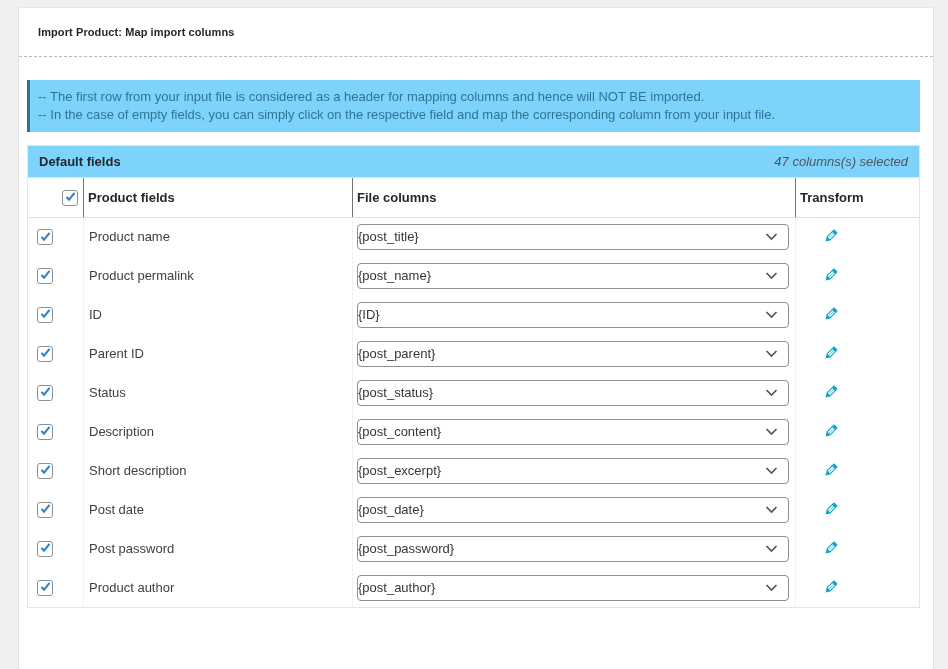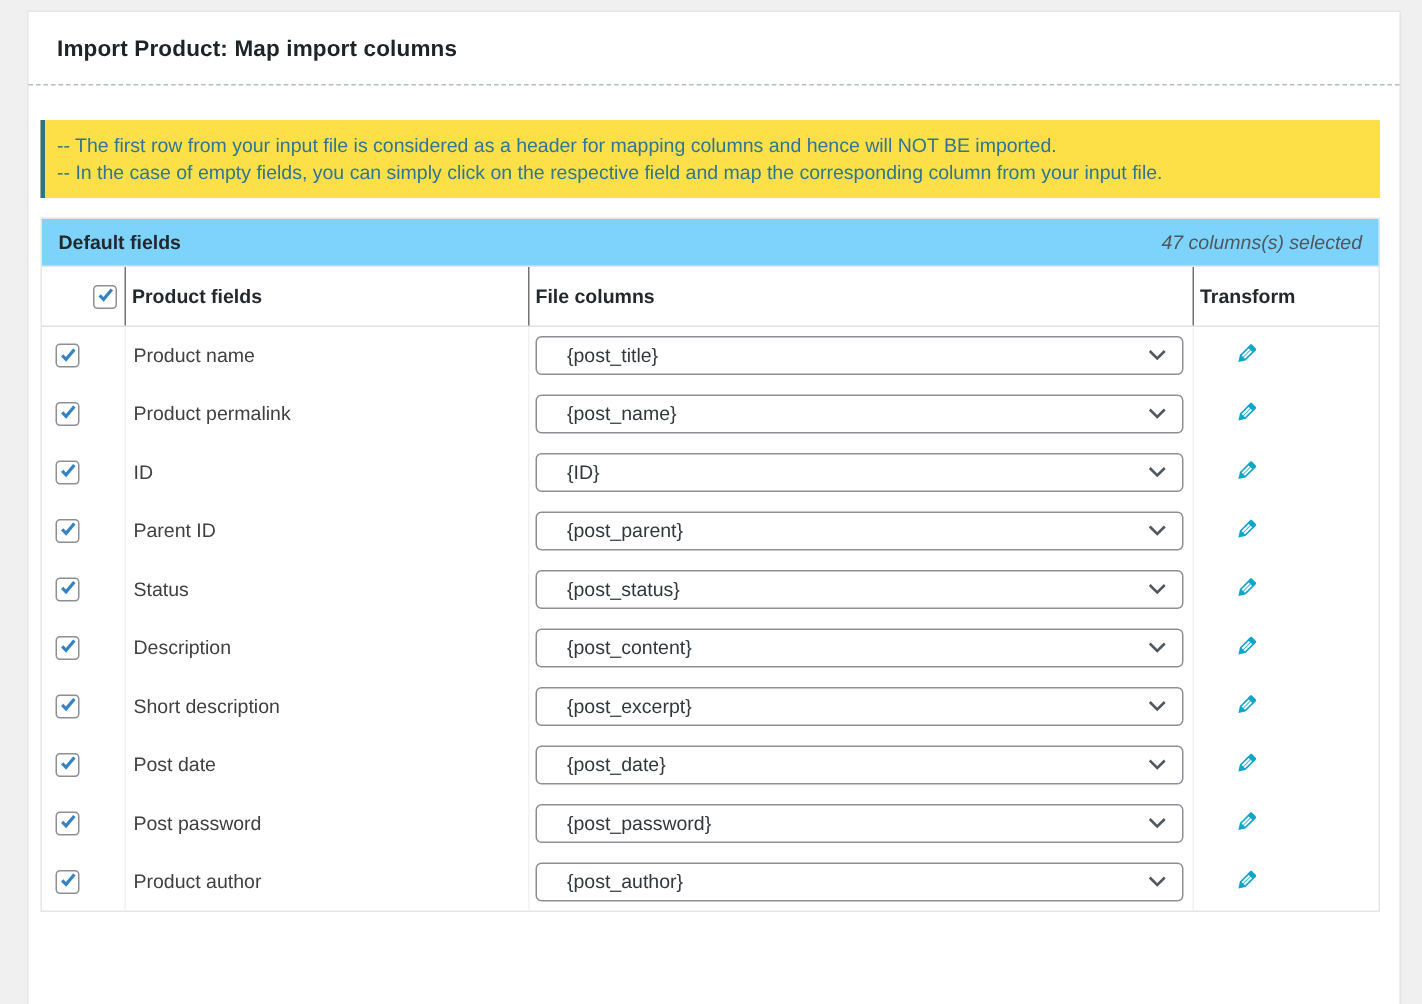--- a/index.html
+++ b/index.html
@@ -20,38 +20,38 @@
   }
   .card-header {
     display: flex;
     align-items: center;
     justify-content: space-between;
     height: 49px;
     padding: 0 14px 0 19px;
     border-bottom: 1px dashed #b5bcc2;
   }
   .page-title {
-    font-size: 15px;
+    font-size: 11px;
     font-weight: bold;
     color: #1d2327;
     letter-spacing: 0.1px;
   }
   .step-badge {
     background: #dcecf3;
     color: #32373c;
     font-weight: bold;
     font-size: 13px;
     padding: 7px 12px;
     border-radius: 3px;
   }
   .card-body { padding: 0 13px 0 8px; }
   .intro { margin: 31px 0 0 0; color: #3c434a; }
   .notice {
     margin-top: 23px;
-    background: #fde047;
+    background: #7dd3fc;
     border-left: 3px solid #31708f;
     color: #2e7597;
     padding: 8px 12px 8px 8px;
   }
   .notice p { line-height: 18px; }
   .fields-section {
     margin-top: 13px;
     border: 1px solid #e5e5e5;
   }
   .section-bar {
@@ -103,21 +103,21 @@
   .wt-check svg { margin-top: -2px; }
   .select-box {
     position: relative;
     display: flex;
     align-items: center;
     width: 432px;
     height: 26px;
     background: #fff;
     border: 1px solid #8c8f94;
     border-radius: 4px;
-    padding: 0 28px 0 20px;
+    padding: 0 28px 0 0;
     color: #32373c;
     cursor: pointer;
     white-space: nowrap;
     overflow: hidden;
   }
   .select-box .chev {
     position: absolute;
     right: 10px; top: 50%;
     transform: translateY(-50%);
     line-height: 0;

